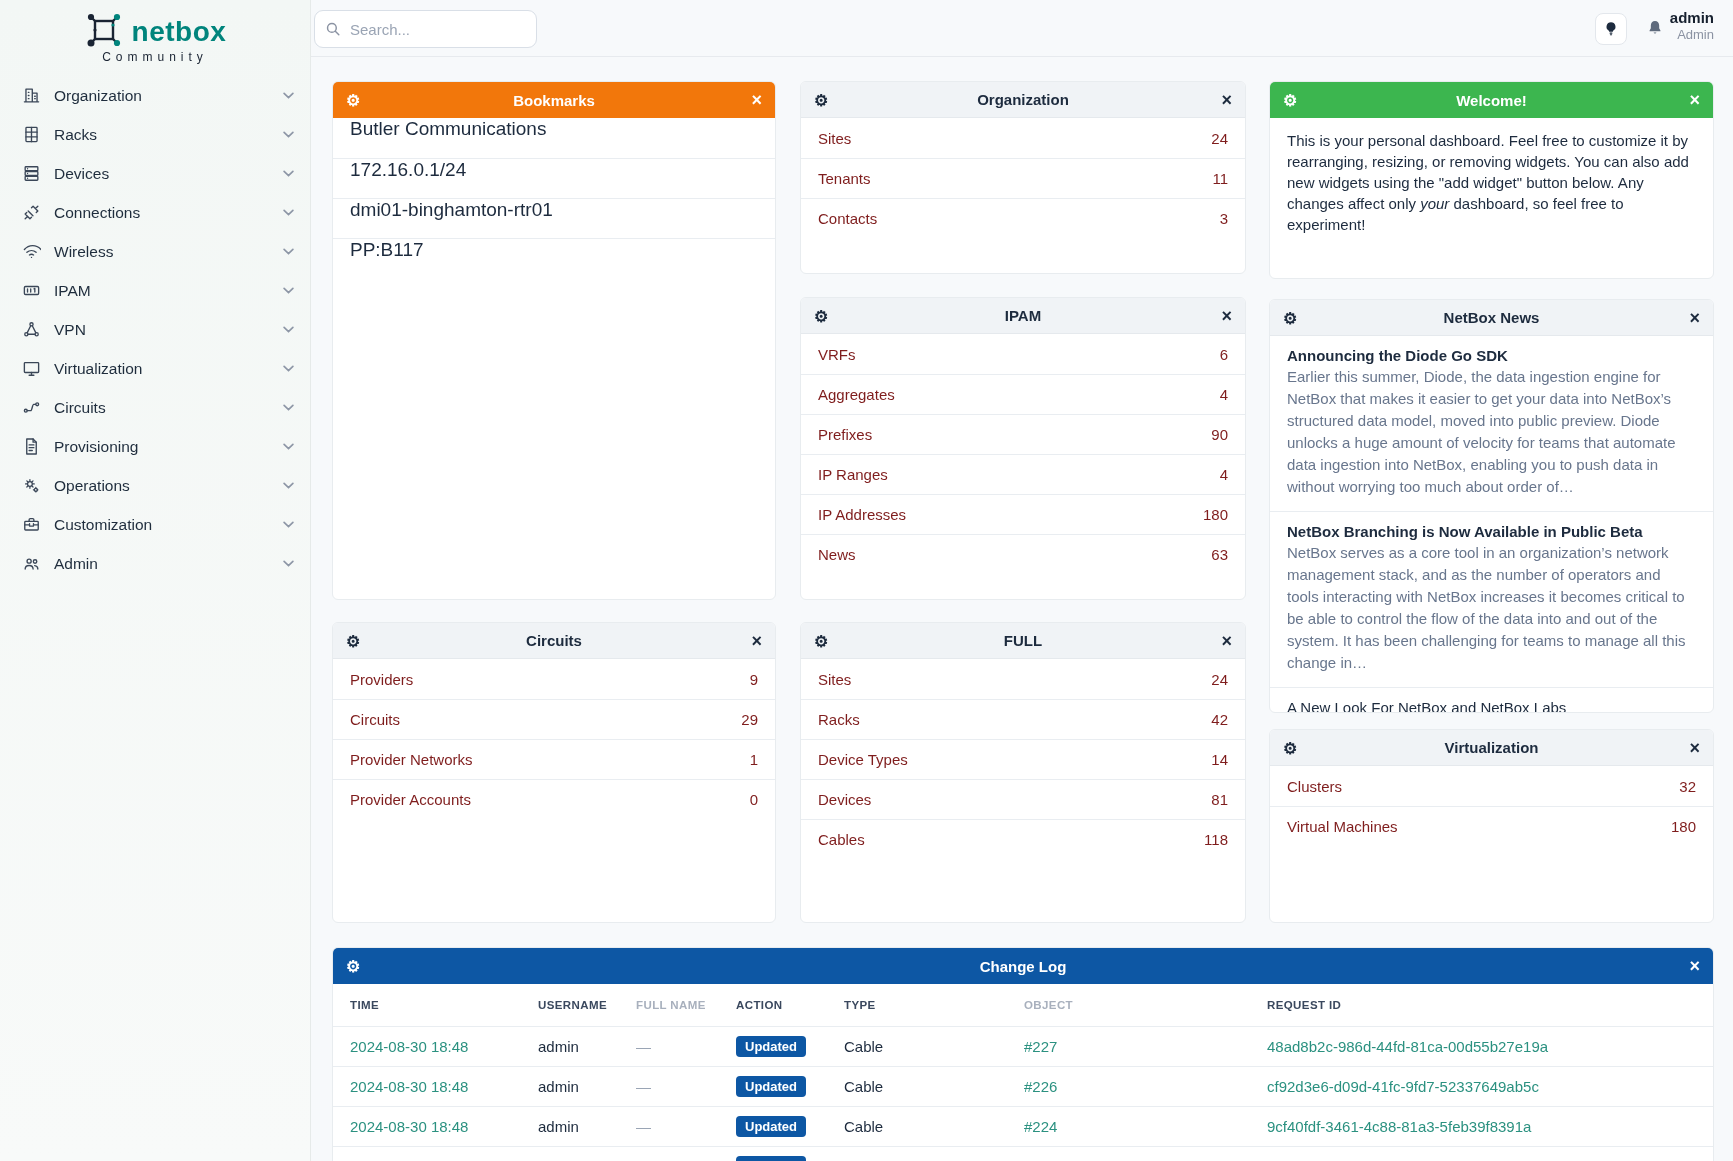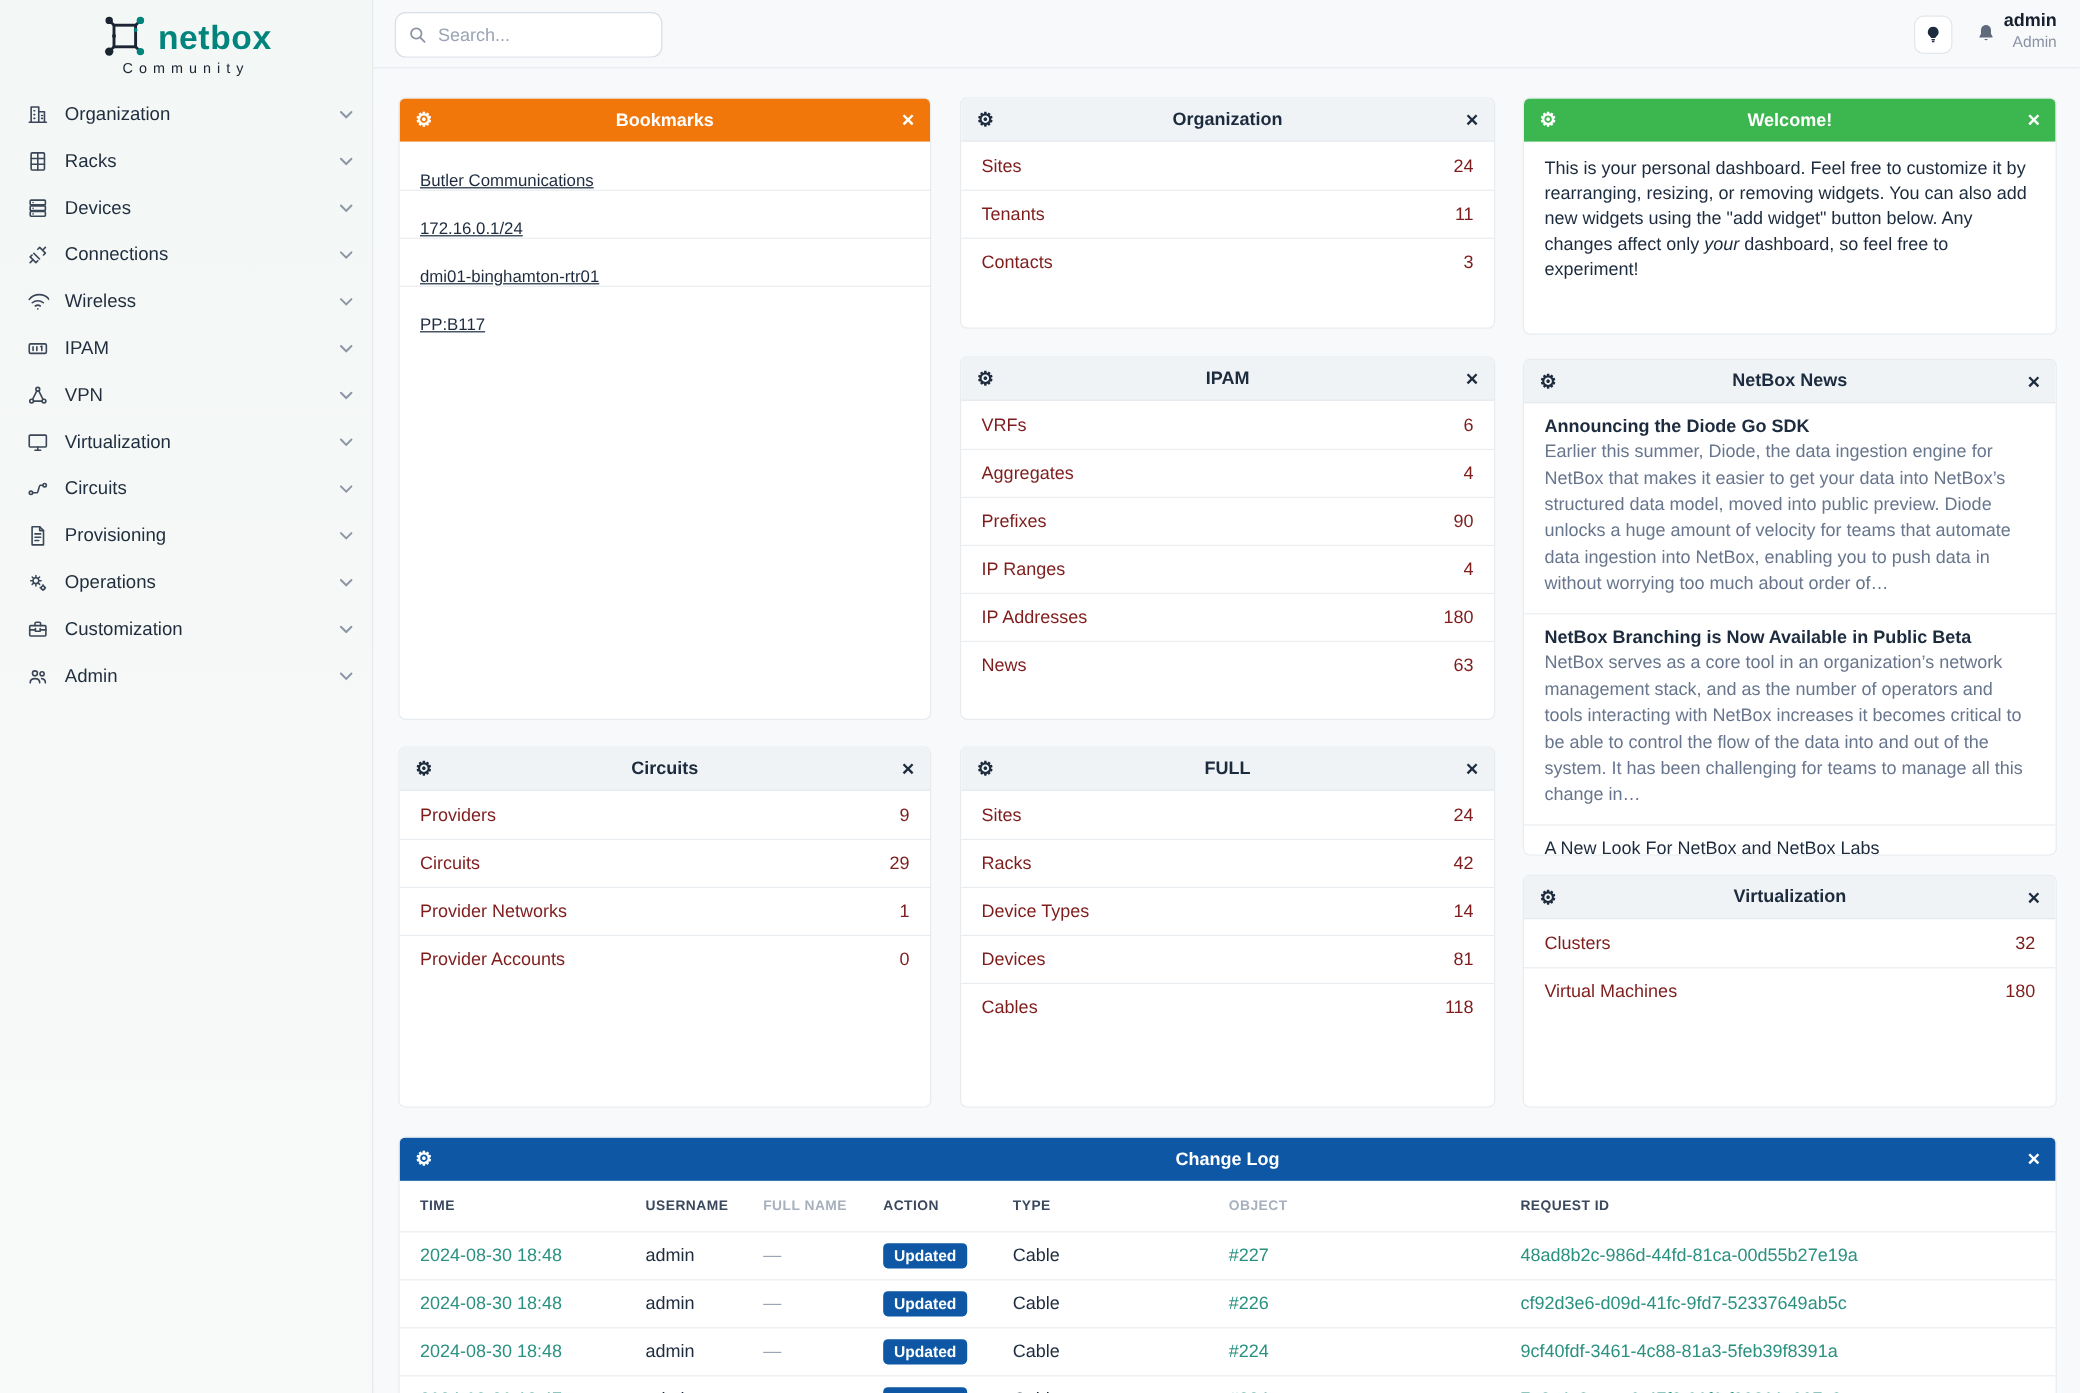--- a/index.html
+++ b/index.html
@@ -24,21 +24,21 @@
   }
   .nav-item .nicon { flex:0 0 19px; margin-right:13px; }
   .nav-label { font-size:15.5px; flex:1 1 auto; }
   .chev { flex:0 0 11px; }
   
   .topbar {
     position:absolute; left:311px; top:0; width:1422px; height:57px;
     border-bottom:1px solid #e7eaee;
   }
   .search-box {
-    position:absolute; left:18px; top:10px; width:223px; height:38px;
+    position:absolute; left:3px; top:10px; width:223px; height:38px;
     background:#fff; border:1px solid #d9dfe7; border-radius:9px;
     display:flex; align-items:center; padding:0 10px; gap:9px;
   }
   .search-box input {
     border:none; outline:none; background:transparent; width:160px;
     font-size:15px; font-family:"Liberation Sans",sans-serif; color:#36435a;
   }
   .search-box input::placeholder { color:#9aa4b4; }
   .bulb-btn {
     position:absolute; left:1284px; top:13px; width:32px; height:32px;
@@ -67,21 +67,21 @@
           font-size:16px; cursor:pointer; }
   .w-head.light .gear { color:#1d2b3e; }
   .closex { position:absolute; right:13px; top:0; height:36px; display:flex; align-items:center;
             font-size:18px; cursor:pointer; }
   .stat-row {
     height:40px; display:flex; align-items:center; justify-content:space-between;
     padding:0 17px; font-size:15px;
   }
   .stat-row + .stat-row, .bm-row + .bm-row { border-top:1px solid #e9edf1; }
   .stat-label, .stat-value { color:#7f1d1d; cursor:pointer; }
-  .bm-row { height:40px; display:flex; align-items:flex-end; padding:0 17px; font-size:14px; cursor:pointer;text-decoration:underline; }
+  .bm-row { height:40px; display:flex; align-items:flex-start; padding:0 17px; font-size:19px; cursor:pointer; }
   .welcome-body { padding:12px 17px; font-size:15px; line-height:21px; color:#1d2b3e; }
   .news-item { padding:11px 17px 13px; }
   .news-item + .news-item { border-top:1px solid #e9edf1; }
   .news-title { font-size:15px; font-weight:bold; color:#1d2b3e; cursor:pointer; }
   .news-body { font-size:15px; line-height:22px; color:#68768d; margin-top:2px; }
   
   .cl-grid { display:grid; grid-template-columns:188px 98px 100px 108px 180px 243px 1fr;
              align-items:center; padding-left:17px; }
   .cl-headrow { height:42px; }
   .cl-col { font-size:11.5px; font-weight:bold; letter-spacing:.4px; color:#3a485e; }

